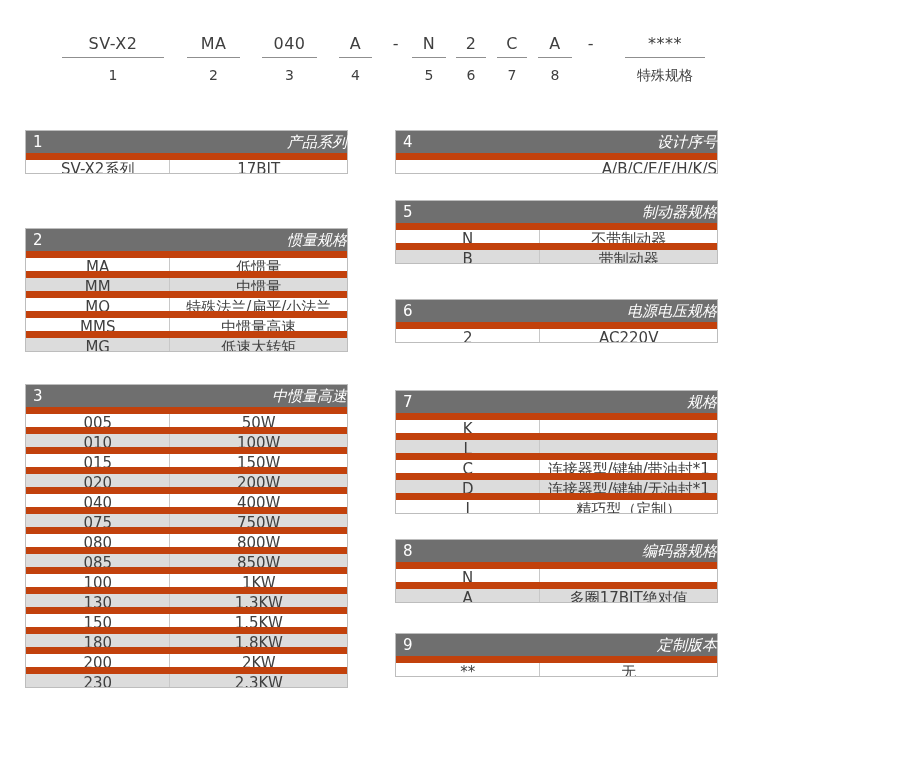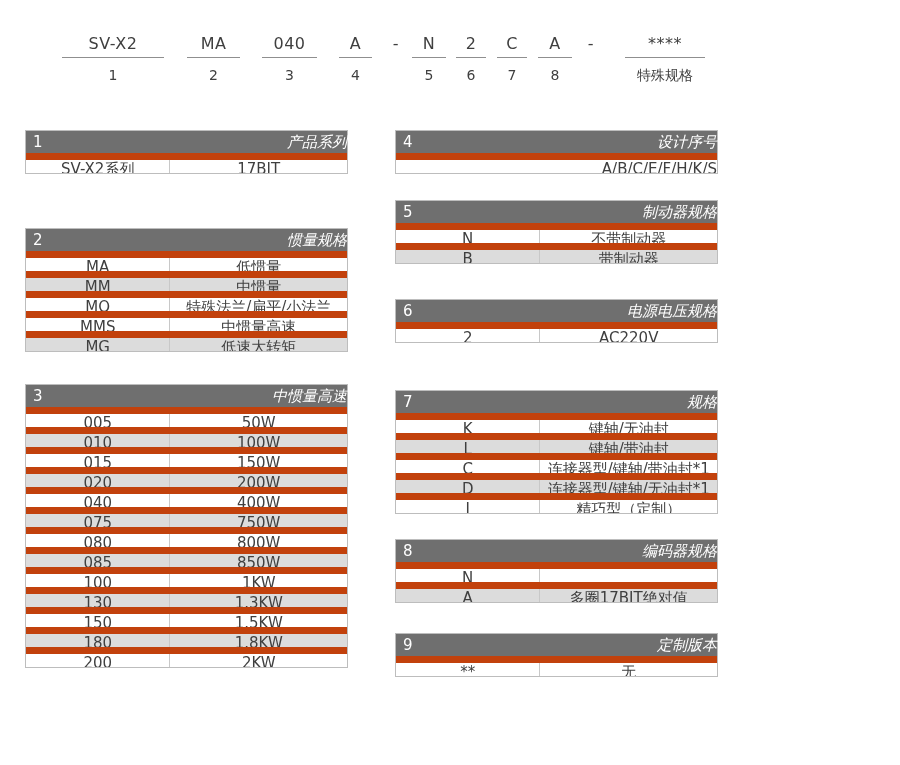--- a/index.html
+++ b/index.html
@@ -187,20 +187,24 @@
           <div class="tcell c2">1.5KW</div>
         </div>
         <div class="trow alt">
           <div class="tcell c1">180</div>
           <div class="tcell c2">1.8KW</div>
         </div>
         <div class="trow">
           <div class="tcell c1">200</div>
           <div class="tcell c2">2KW</div>
         </div>
+        <div class="trow alt">
+          <div class="tcell c1">230</div>
+          <div class="tcell c2">2.3KW</div>
+        </div>
       </div>
     </div>
   <div class="col" id="col-right">
       <div class="table t4">
         <div class="thead">
           <span class="tnum">4</span>
           <span class="ttitle">设计序号</span>
         </div>
         <div class="trow single">
           <div class="tcell full">A/B/C/E/F/H/K/S</div>
@@ -230,25 +234,23 @@
           <div class="tcell c2">AC220V</div>
         </div>
       </div>
       <div class="table t7">
         <div class="thead">
           <span class="tnum">7</span>
           <span class="ttitle">规格</span>
         </div>
         <div class="trow">
           <div class="tcell c1">K</div>
-          <div class="tcell c2">键轴/无油封</div>
         </div>
         <div class="trow alt">
           <div class="tcell c1">L</div>
-          <div class="tcell c2">键轴/带油封</div>
         </div>
         <div class="trow">
           <div class="tcell c1">C</div>
           <div class="tcell c2">连接器型/键轴/带油封*1</div>
         </div>
         <div class="trow alt">
           <div class="tcell c1">D</div>
           <div class="tcell c2">连接器型/键轴/无油封*1</div>
         </div>
         <div class="trow">

